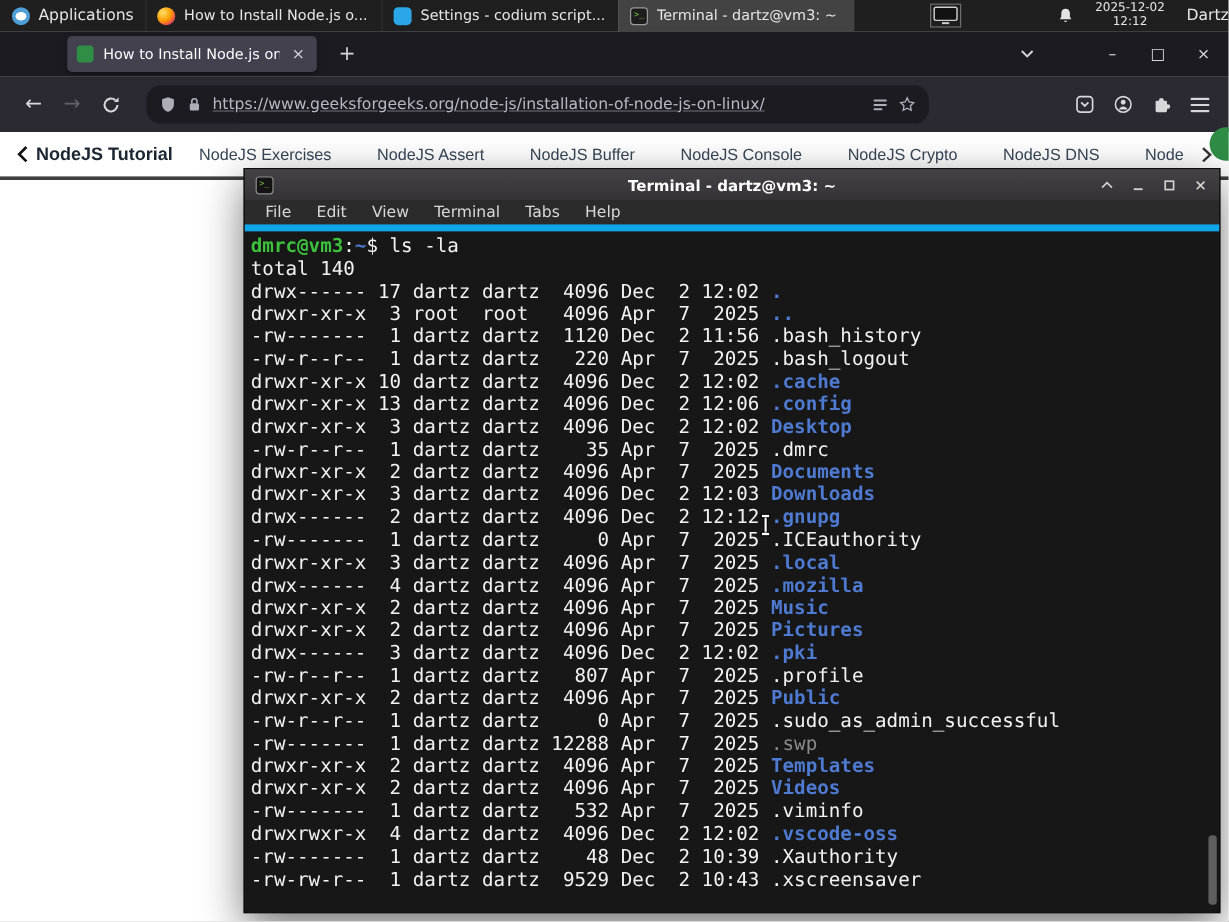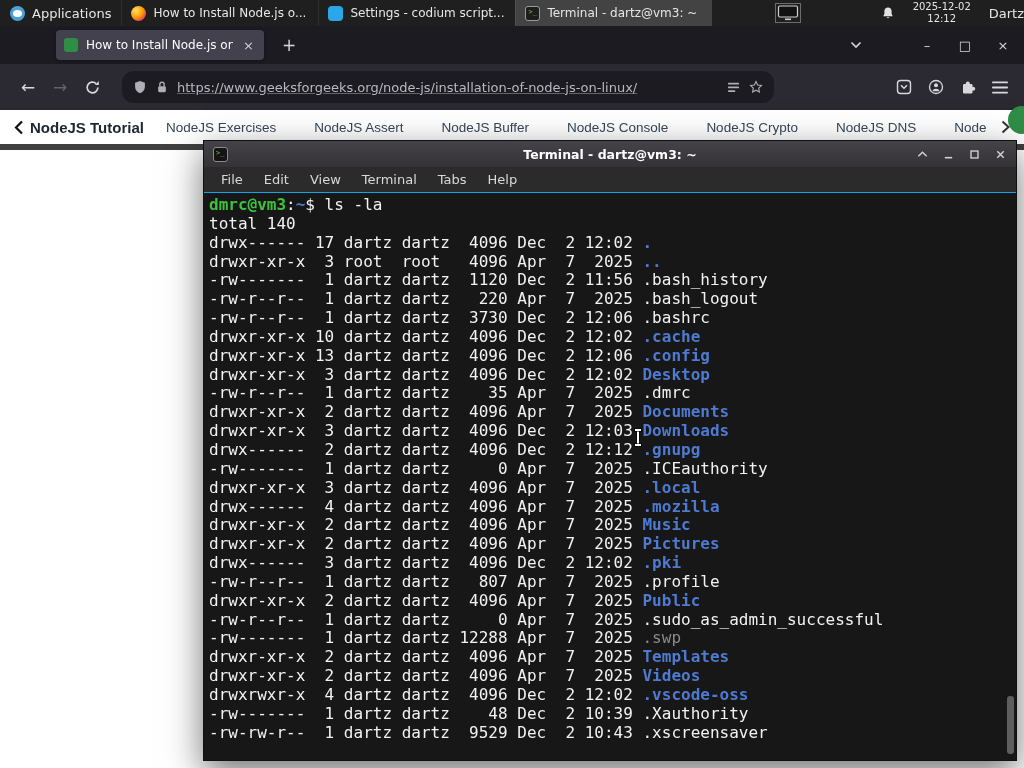--- a/index.html
+++ b/index.html
@@ -53,21 +53,21 @@
   .nav-btn.disabled { color:#63626b; }
   .urlbar { width:652px; height:32px; margin-left:14px; background:#1c1b22; border-radius:12px;
             display:flex; align-items:center; gap:9px; padding:0 11px; color:#b9b9c3; }
   .url-text { flex:1; font-size:13px; white-space:nowrap; overflow:hidden;
               text-decoration:underline; text-decoration-color:rgba(190,190,200,.45); }
   .tb-right { margin-left:auto; display:flex; align-items:center; gap:16px; padding-right:4px; }
   .tb-icon { display:flex; align-items:center; }
 
   
   .page-body { flex:1; background:#fff; position:relative; }
-  .site-nav { height:40px; background:#fff; border-bottom:6px solid #404040;
+  .site-nav { height:40px; background:#fff; border-bottom:3px solid #404040;
               box-shadow:0 1px 3px rgba(0,0,0,.08); display:flex; align-items:center;
               padding:0 18px 0 14px; font-family:"Liberation Sans", sans-serif; color:#374656; }
   .brand-chevron { display:flex; margin-right:6px; }
   .brand { font-size:15px; font-weight:bold; color:#1b2631; white-space:nowrap; }
   .nav-links { flex:1; display:flex; justify-content:space-between; margin:0 14px 0 22px;gap:38px; }
   .nav-link { font-size:13.5px; white-space:nowrap; }
   .nav-more { display:flex; margin-right:16px; }
   .search-fab { width:26px; height:26px; border-radius:50%; background:#2f8d46;
                 display:flex; align-items:center; justify-content:center; margin-right:24px; flex:0 0 auto; }
   .signin { font-size:14.5px; font-weight:bold; color:#0369a1; margin-right:14px; white-space:nowrap; }
@@ -81,21 +81,21 @@
   .t-titlebar { height:26px; background:linear-gradient(#454348,#343237); display:flex; align-items:center;
                 padding:0 9px; position:relative; flex:0 0 auto; }
   .t-app-icon { width:15px; height:15px; border-radius:3px; background:#141414; border:1px solid #8c8c8c;
                 position:relative; z-index:2; }
   .t-app-icon::after { content:">_"; position:absolute; left:2px; top:1px; font-size:7px; color:#7ac143;
                        font-family:"DejaVu Sans Mono",monospace; }
   .t-title { position:absolute; left:0; right:0; text-align:center; color:#ffffff; font-size:12.5px;
              font-weight:bold; }
   .t-buttons { margin-left:auto; display:flex; align-items:center; gap:12px; z-index:2; }
   .t-btn { display:flex; align-items:center; justify-content:center; width:14px; height:14px; }
-  .t-menubar { height:26px; background:#2b2b2b; border-bottom:1px solid #0ea5e9; display:flex;
+  .t-menubar { height:26px; background:#2b2b2b; border-bottom:6px solid #0ea5e9; display:flex;
                align-items:center; gap:21px; padding:0 17px; color:#d8d8d8; font-size:13px; flex:0 0 auto; }
   .t-body { flex:1; position:relative; background:#171717; padding:3px 0 0 5px; overflow:hidden;
             font-family:"DejaVu Sans Mono", monospace; font-size:16px; line-height:18.85px; }
   .term-line { white-space:pre; }
   .t-fg   { color:#f2f2f2; }
   .t-usr  { color:#3cc23c; font-weight:bold; }
   .t-path { color:#4e7ad1; font-weight:bold; }
   .t-dir  { color:#4e7ad1; font-weight:bold; }
   .t-dim  { color:#8a8a8a; }
   .t-scrollthumb { position:absolute; right:2px; bottom:6px; width:7px; height:58px;
@@ -318,40 +318,40 @@
         <span class="menu-item">Tabs</span>
         <span class="menu-item">Help</span>
       </div>
     <div class="t-body">
         <div class="term-line"><span class="t-usr">dmrc@vm3</span><span class="t-fg">:</span><span class="t-path">~</span><span class="t-fg">$ ls -la</span></div>
         <div class="term-line"><span class="t-fg">total 140</span></div>
         <div class="term-line"><span class="t-fg">drwx------ 17 dartz dartz  4096 Dec  2 12:02 </span><span class="t-dir">.</span></div>
         <div class="term-line"><span class="t-fg">drwxr-xr-x  3 root  root   4096 Apr  7  2025 </span><span class="t-dir">..</span></div>
         <div class="term-line"><span class="t-fg">-rw-------  1 dartz dartz  1120 Dec  2 11:56 </span><span class="t-fg">.bash_history</span></div>
         <div class="term-line"><span class="t-fg">-rw-r--r--  1 dartz dartz   220 Apr  7  2025 </span><span class="t-fg">.bash_logout</span></div>
-        <div class="term-line"><span class="t-fg">-rw-r--r--  1 dartz dartz  3730 Dec  2 12:06 </span><span class="t-fg">.bashrc</span></div>
         <div class="term-line"><span class="t-fg">drwxr-xr-x 10 dartz dartz  4096 Dec  2 12:02 </span><span class="t-dir">.cache</span></div>
         <div class="term-line"><span class="t-fg">drwxr-xr-x 13 dartz dartz  4096 Dec  2 12:06 </span><span class="t-dir">.config</span></div>
         <div class="term-line"><span class="t-fg">drwxr-xr-x  3 dartz dartz  4096 Dec  2 12:02 </span><span class="t-dir">Desktop</span></div>
         <div class="term-line"><span class="t-fg">-rw-r--r--  1 dartz dartz    35 Apr  7  2025 </span><span class="t-fg">.dmrc</span></div>
         <div class="term-line"><span class="t-fg">drwxr-xr-x  2 dartz dartz  4096 Apr  7  2025 </span><span class="t-dir">Documents</span></div>
         <div class="term-line"><span class="t-fg">drwxr-xr-x  3 dartz dartz  4096 Dec  2 12:03 </span><span class="t-dir">Downloads</span></div>
         <div class="term-line"><span class="t-fg">drwx------  2 dartz dartz  4096 Dec  2 12:12 </span><span class="t-dir">.gnupg</span></div>
         <div class="term-line"><span class="t-fg">-rw-------  1 dartz dartz     0 Apr  7  2025 </span><span class="t-fg">.ICEauthority</span></div>
         <div class="term-line"><span class="t-fg">drwxr-xr-x  3 dartz dartz  4096 Apr  7  2025 </span><span class="t-dir">.local</span></div>
         <div class="term-line"><span class="t-fg">drwx------  4 dartz dartz  4096 Apr  7  2025 </span><span class="t-dir">.mozilla</span></div>
         <div class="term-line"><span class="t-fg">drwxr-xr-x  2 dartz dartz  4096 Apr  7  2025 </span><span class="t-dir">Music</span></div>
         <div class="term-line"><span class="t-fg">drwxr-xr-x  2 dartz dartz  4096 Apr  7  2025 </span><span class="t-dir">Pictures</span></div>
         <div class="term-line"><span class="t-fg">drwx------  3 dartz dartz  4096 Dec  2 12:02 </span><span class="t-dir">.pki</span></div>
         <div class="term-line"><span class="t-fg">-rw-r--r--  1 dartz dartz   807 Apr  7  2025 </span><span class="t-fg">.profile</span></div>
         <div class="term-line"><span class="t-fg">drwxr-xr-x  2 dartz dartz  4096 Apr  7  2025 </span><span class="t-dir">Public</span></div>
         <div class="term-line"><span class="t-fg">-rw-r--r--  1 dartz dartz     0 Apr  7  2025 </span><span class="t-fg">.sudo_as_admin_successful</span></div>
         <div class="term-line"><span class="t-fg">-rw-------  1 dartz dartz 12288 Apr  7  2025 </span><span class="t-dim">.swp</span></div>
         <div class="term-line"><span class="t-fg">drwxr-xr-x  2 dartz dartz  4096 Apr  7  2025 </span><span class="t-dir">Templates</span></div>
         <div class="term-line"><span class="t-fg">drwxr-xr-x  2 dartz dartz  4096 Apr  7  2025 </span><span class="t-dir">Videos</span></div>
+        <div class="term-line"><span class="t-fg">-rw-------  1 dartz dartz   532 Apr  7  2025 </span><span class="t-fg">.viminfo</span></div>
         <div class="term-line"><span class="t-fg">drwxrwxr-x  4 dartz dartz  4096 Dec  2 12:02 </span><span class="t-dir">.vscode-oss</span></div>
         <div class="term-line"><span class="t-fg">-rw-------  1 dartz dartz    48 Dec  2 10:39 </span><span class="t-fg">.Xauthority</span></div>
         <div class="term-line"><span class="t-fg">-rw-rw-r--  1 dartz dartz  9529 Dec  2 10:43 </span><span class="t-fg">.xscreensaver</span></div>
       </div>
     <div class="t-scrollthumb"></div>
   </div>
 
   <div class="ibeam"></div>
 </div>
 

